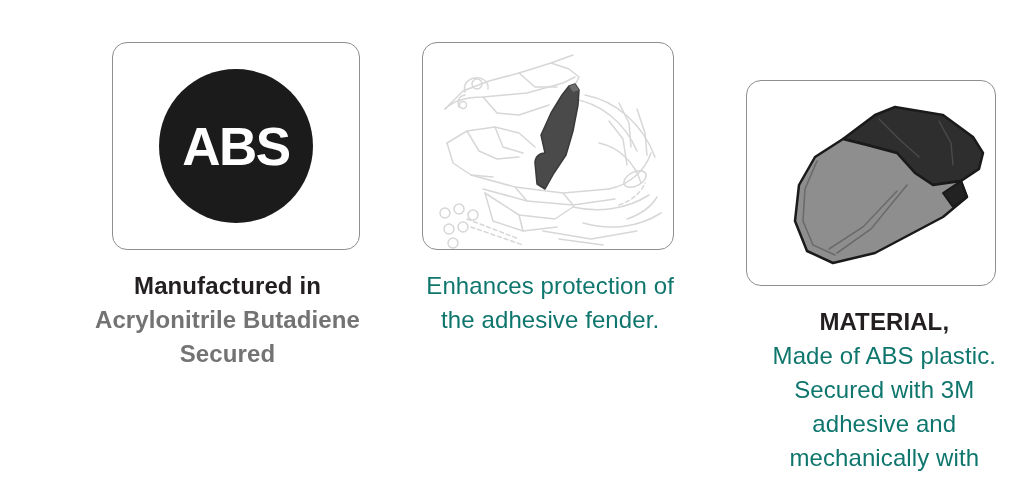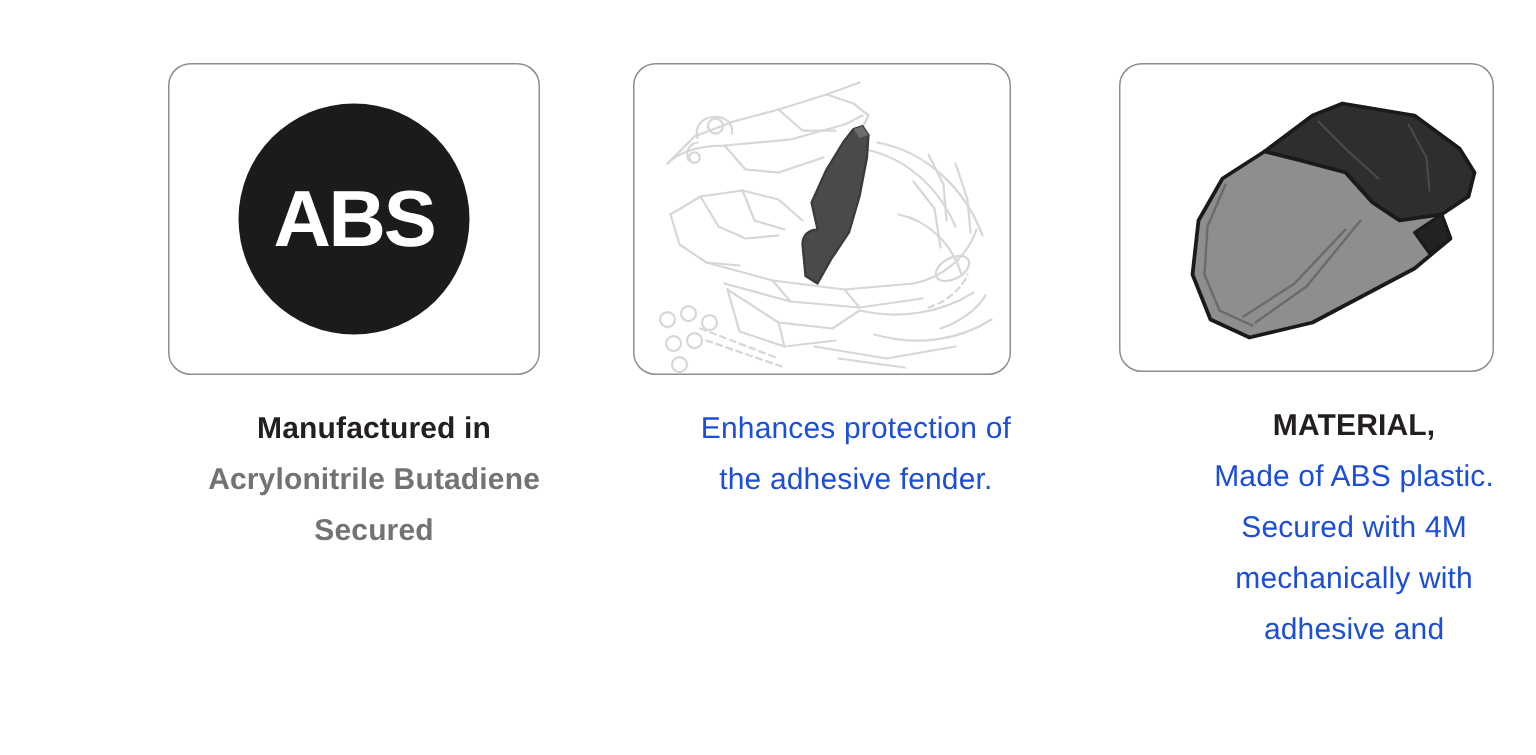--- a/index.html
+++ b/index.html
@@ -29,50 +29,50 @@
     align-items: flex-start;
     justify-content: flex-start;
   }
   .feature {
     display: flex;
     flex-direction: column;
     align-items: flex-end;
   }
   .feature-1 { width: 340px; margin-left: 20px; }
   .feature-2 { width: 300px; margin-left: 14px; }
-  .feature-3 { width: 310px; margin-left: 12px; }
+  .feature-3 { width: 310px; margin-left: 12px; margin-top: 38px; }
 
   .card {
     box-sizing: border-box;
     border: 1.6px solid #8e8e8e;
     border-radius: 15px;
     background: #ffffff;
     position: relative;
     overflow: hidden;
   }
   .card-1 { width: 248px; height: 208px; margin-top: 42px; }
   .card-2 { width: 252px; height: 208px; margin-top: 42px; }
   .card-3 { width: 250px; height: 206px; margin-top: 42px; }
 
   .caption {
     margin-top: 19px;
     text-align: center;
     color: #231f20;
-    font-size: 20px;
+    font-size: 24px;
     line-height: 34px;
     letter-spacing: 0.1px;
   }
   .caption .lead {
     font-weight: 700;
     display: block;
   }
   .caption .body {
     font-weight: 400;
     display: block;
-    color: #1d4ed8;
+    color: #0f766e;
   }
   .caption.all-bold .body { font-weight: 700; color: #737373; }
 
   .abs-circle {
     position: absolute;
     left: 50%;
     top: 50%;
     transform: translate(-50%, -50%);
     width: 154px;
     height: 154px;
@@ -196,20 +196,20 @@
             <path d="M132 38 L152 58 L172 76"></path>
             <path d="M192 40 L204 62 L206 84"></path>
           </g>
 
           <path d="M214 100 L220 116 L206 126 L196 112 Z" fill="#222222" stroke="#1a1a1a" stroke-width="2" stroke-linejoin="round"></path>
         </svg>
       </div>
       <div class="caption">
         <span class="lead">MATERIAL,</span>
         <span class="body">Made of ABS plastic.</span>
-        <span class="body">Secured with 4M</span>
+        <span class="body">Secured with 3M</span>
+        <span class="body">adhesive and</span>
         <span class="body">mechanically with</span>
-        <span class="body">adhesive and</span>
       </div>
     </div>
 
   </div>
 </div>
 
 </body></html>

